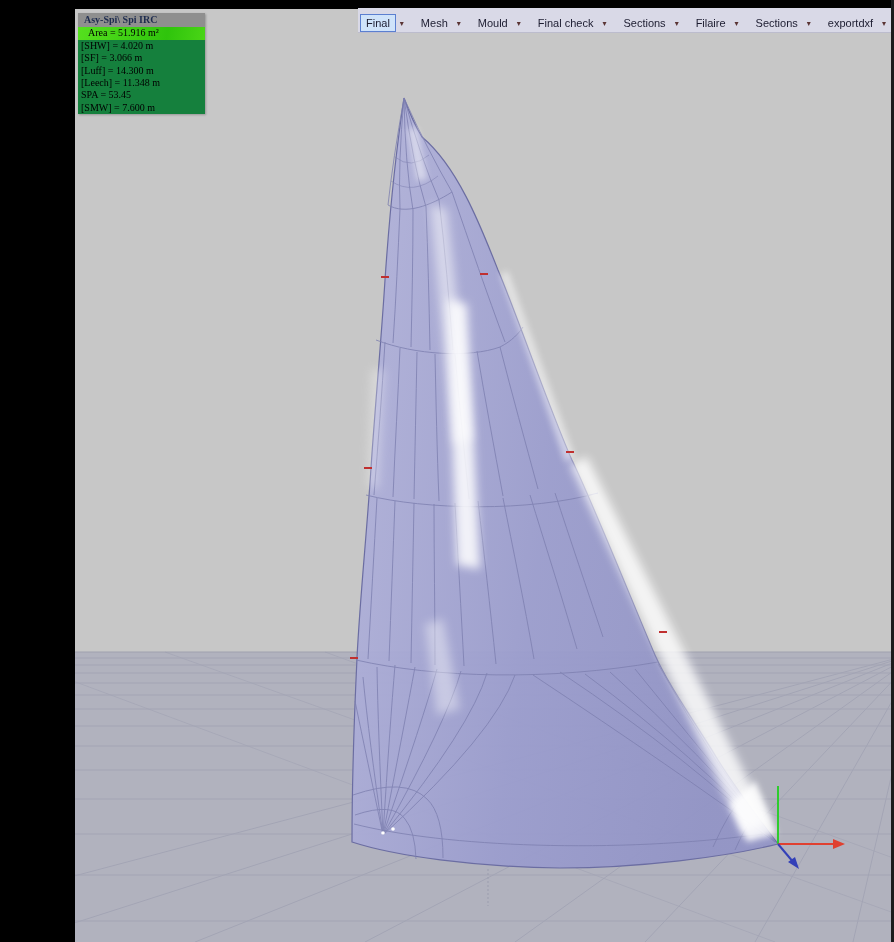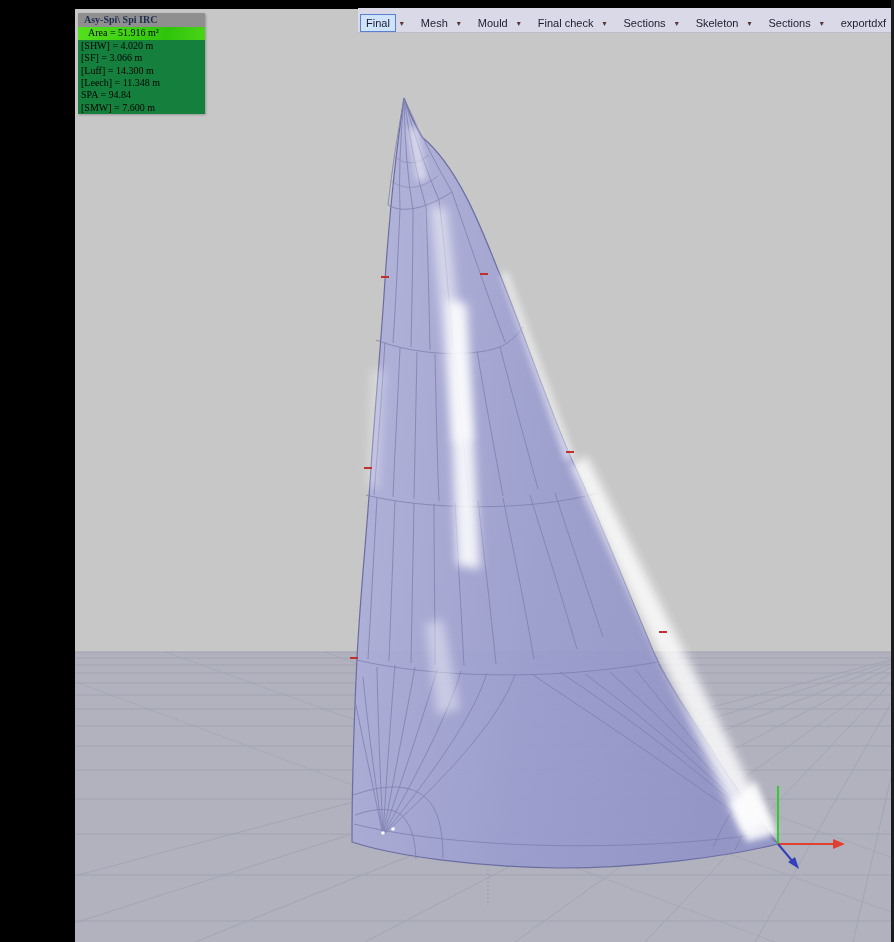--- a/index.html
+++ b/index.html
@@ -219,39 +219,39 @@
     </div>
     <div class="tb-group">
       <span class="tb-label">Final check</span>
       <span class="tb-arrow">▾</span>
     </div>
     <div class="tb-group">
       <span class="tb-label">Sections</span>
       <span class="tb-arrow">▾</span>
     </div>
     <div class="tb-group">
-      <span class="tb-label">Skeleton</span>
+      <span class="tb-label">Filaire</span>
       <span class="tb-arrow">▾</span>
     </div>
     <div class="tb-group">
       <span class="tb-label">Sections</span>
       <span class="tb-arrow">▾</span>
     </div>
     <div class="tb-group">
       <span class="tb-label">exportdxf</span>
       <span class="tb-arrow">▾</span>
     </div>
 
   </div>
 
   <div id="info-panel">
     <div id="info-title">Asy-Spi\ Spi IRC</div>
     <div class="info-row highlight">Area = 51.916 m²</div>
     <div class="info-row">[SHW] = 4.020 m</div>
     <div class="info-row">[SF] = 3.066 m</div>
     <div class="info-row">[Luff] = 14.300 m</div>
     <div class="info-row">[Leech] = 11.348 m</div>
-    <div class="info-row">SPA = 94.84</div>
+    <div class="info-row">SPA = 53.45</div>
     <div class="info-row">[SMW] = 7.600 m</div>
   </div>
 
   <div id="right-edge"></div>
 </div>
 
 </body></html>

